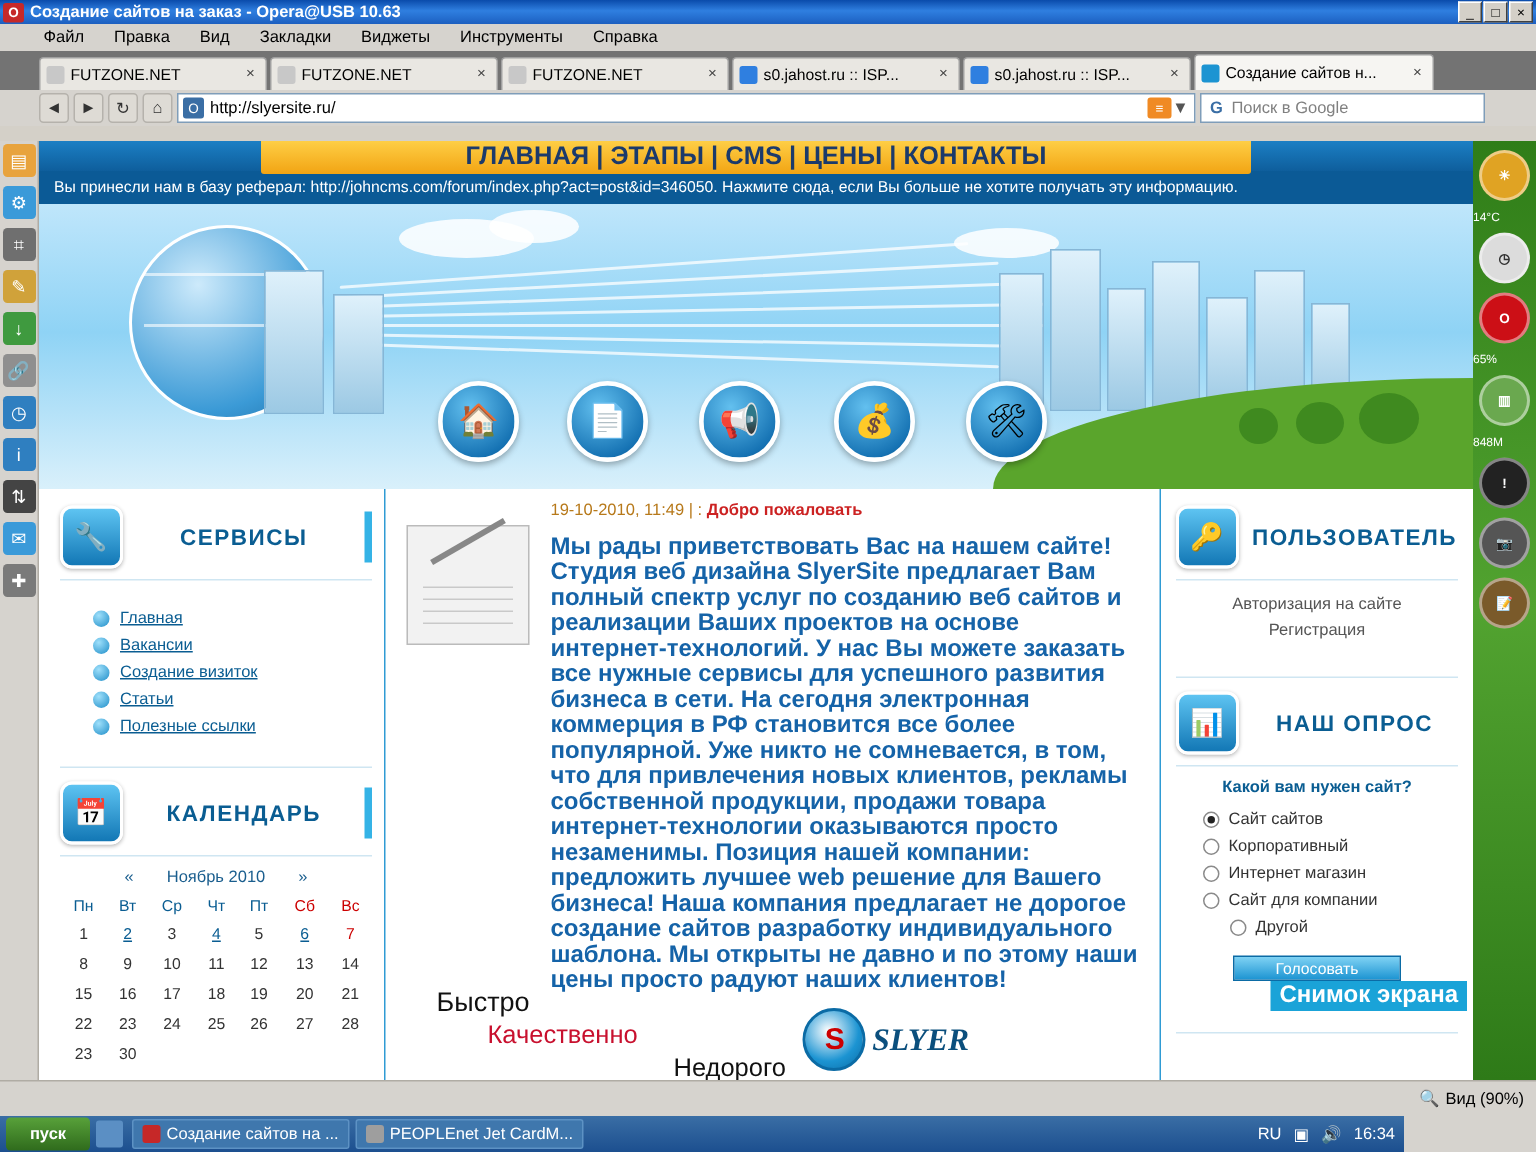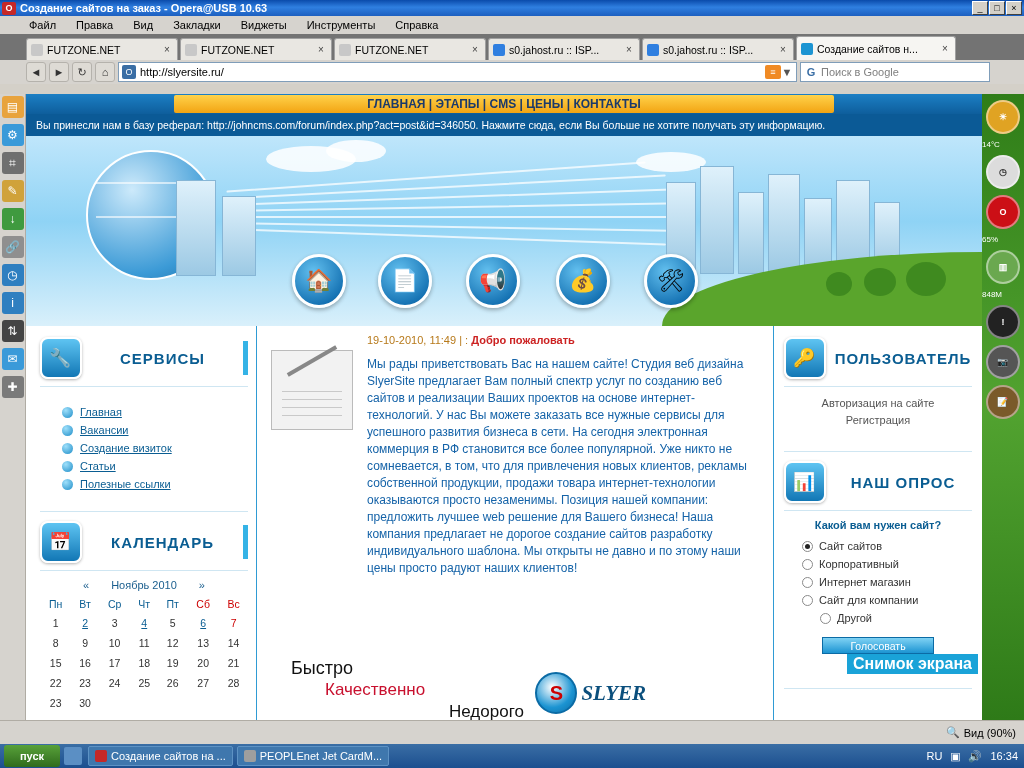--- a/index.html
+++ b/index.html
@@ -54,33 +54,33 @@
   
   #rightstrip { position:absolute; left:982px; top:94px; width:42px; height:626px;
      background:linear-gradient(to bottom,#2f7d18,#52a330,#2e7a18); overflow:hidden; }
   .gadget { width:34px;height:34px;border-radius:50%; margin:6px auto; display:flex;align-items:center;justify-content:center;
      color:#fff; font-size:9px; font-weight:bold; border:2px solid rgba(255,255,255,.45);}
   .gtext { color:#fff; font-size:8px; text-align:left; }
   
   #statusbar { position:absolute; left:0; top:720px; width:1024px; height:24px; background:#d6d3ce; border-top:1px solid #b0aca4;
      display:flex; align-items:center; justify-content:flex-end; padding-right:8px; font-size:11px; color:#000; }
   
-  #taskbar { position:absolute; left:0; top:744px; width:1024px; height:24px;
+  #taskbar { position:absolute; left:0; top:744px; width:936px; height:24px;
      background:linear-gradient(to bottom,#3a6ea5,#1c4f8f); display:flex; align-items:center; color:#fff; font-size:11px; }
   #startbtn { width:56px;height:22px;margin:0 4px; background:linear-gradient(to bottom,#58a13a,#2f6b1c);
      border-radius:3px; display:flex;align-items:center;justify-content:center;color:#fff;font-weight:bold;}
   .taskitem { height:20px; background:#3f77ad; border:1px solid #5d92c4; border-radius:2px; margin-right:4px;
      display:flex;align-items:center;padding:0 6px; max-width:210px; overflow:hidden; white-space:nowrap; }
   .taskitem .ti { width:12px;height:12px;border-radius:2px;margin-right:4px;flex:none;}
   #tray { margin-left:auto; display:flex; align-items:center; gap:8px; padding-right:6px; }
 
   
   #site { position:relative; width:956px; height:626px; background:#ffffff; }
   #topnav { height:20px; background:linear-gradient(to bottom,#1c7fc4,#0e5e9c); display:flex; align-items:center; justify-content:center;}
-  #topnav .navinner { background:linear-gradient(to bottom,#ffd24a,#f2a413); color:#1b3a6b; font-weight:bold; font-size:12px;
+  #topnav .navinner { background:linear-gradient(to bottom,#ffd24a,#f2a413); color:#1b3a6b; font-weight:bold; font-size:17px;
       padding:2px 76px; border-radius:2px; width:660px; text-align:center; }
   #refbar { height:22px; background:#0b5a96; color:#fff; font-size:10.5px; display:flex; align-items:center; padding-left:10px;}
   #hero { height:190px; position:relative; background:linear-gradient(to bottom,#bfe6fb 0%,#8fd3f5 45%,#d9f0fb 100%); overflow:hidden; }
   .cloud { position:absolute; background:#fff; border-radius:50%; opacity:.85; }
   #globe { position:absolute; left:60px; top:14px; width:130px; height:130px; border-radius:50%;
       background:radial-gradient(circle at 35% 30%,#cdeafb,#3b9ad6 70%,#1d6fa8); border:2px solid #fff; }
   #globe:before{content:"";position:absolute;left:8px;top:30px;width:114px;height:2px;background:rgba(255,255,255,.6);}
   #globe:after{content:"";position:absolute;left:8px;top:64px;width:114px;height:2px;background:rgba(255,255,255,.6);}
   .bldg { position:absolute; bottom:28px; background:linear-gradient(to bottom,#dff1fb,#9cc9e4); border:1px solid #86b6d6;}
   .greenhill { position:absolute; right:0; bottom:0; width:320px; height:74px; background:#5aa52c; border-radius:100% 0 0 0; }
@@ -110,21 +110,21 @@
   table.cal th { color:#0a5d92; font-weight:normal; padding:3px 0; }
   table.cal td { text-align:center; padding:4px 0; color:#333; }
   table.cal td.wk { color:#c00; }
   table.cal td.lnk { color:#0a5d92; text-decoration:underline; }
   
   .artmeta { color:#b7791a; font-size:11px; margin-left:96px; }
   .artmeta b { color:#cc2222; }
   .notepad { position:absolute; left:14px; top:24px; width:82px; height:80px; background:#f2f2f2; border:1px solid #bbb;}
   .notepad .pen { position:absolute; left:12px; top:8px; width:56px; height:4px; background:#888; transform:rotate(-30deg); }
   .notepad .ln { position:absolute; left:10px; width:60px; height:1px; background:#c9c9c9;}
-  .arttext { margin-left:96px; margin-top:10px; color:#1563a8; font-weight:normal; font-size:12px; line-height:17px; }
+  .arttext { margin-left:96px; margin-top:10px; color:#1563a8; font-weight:bold; font-size:16px; line-height:17px; }
   .bottomwords { position:absolute; left:20px; bottom:6px; right:17px; height:56px; }
   .bw1 { position:absolute; left:14px; top:0; font-size:18px; color:#111; }
   .bw2 { position:absolute; left:48px; top:22px; font-size:17px; color:#c8102e; }
   .bw3 { position:absolute; left:172px; top:44px; font-size:17px; color:#111; }
   .logo { position:absolute; right:110px; top:14px; display:flex; align-items:center; gap:4px;}
   .logo .lc { width:42px;height:42px;border-radius:50%;background:radial-gradient(circle at 40% 35%,#fff,#1c94d2 60%,#0b6ba5); border:2px solid #0b6ba5;
       color:#c00; font-weight:bold; font-size:20px; display:flex;align-items:center;justify-content:center;}
   .logo .lt { font-family:"Liberation Serif", serif; font-weight:bold; font-size:21px; color:#0b4f7d; font-style:italic;}
   
   .rtext { text-align:center; color:#555; font-size:11px; line-height:17px; margin-top:6px; }

